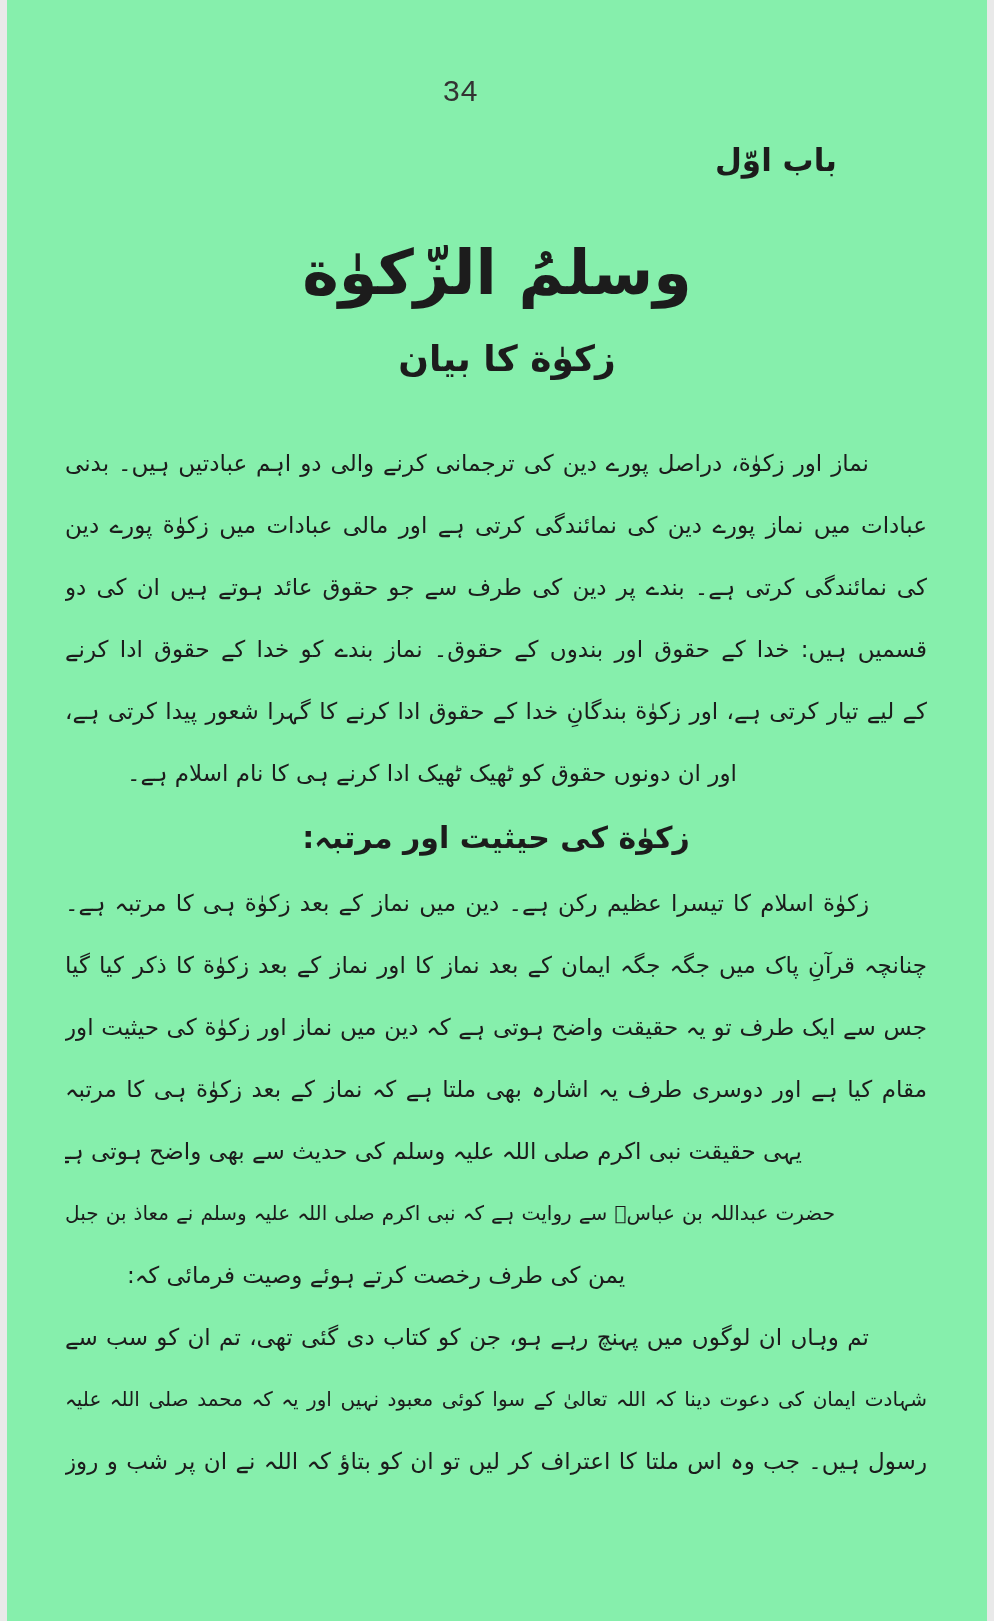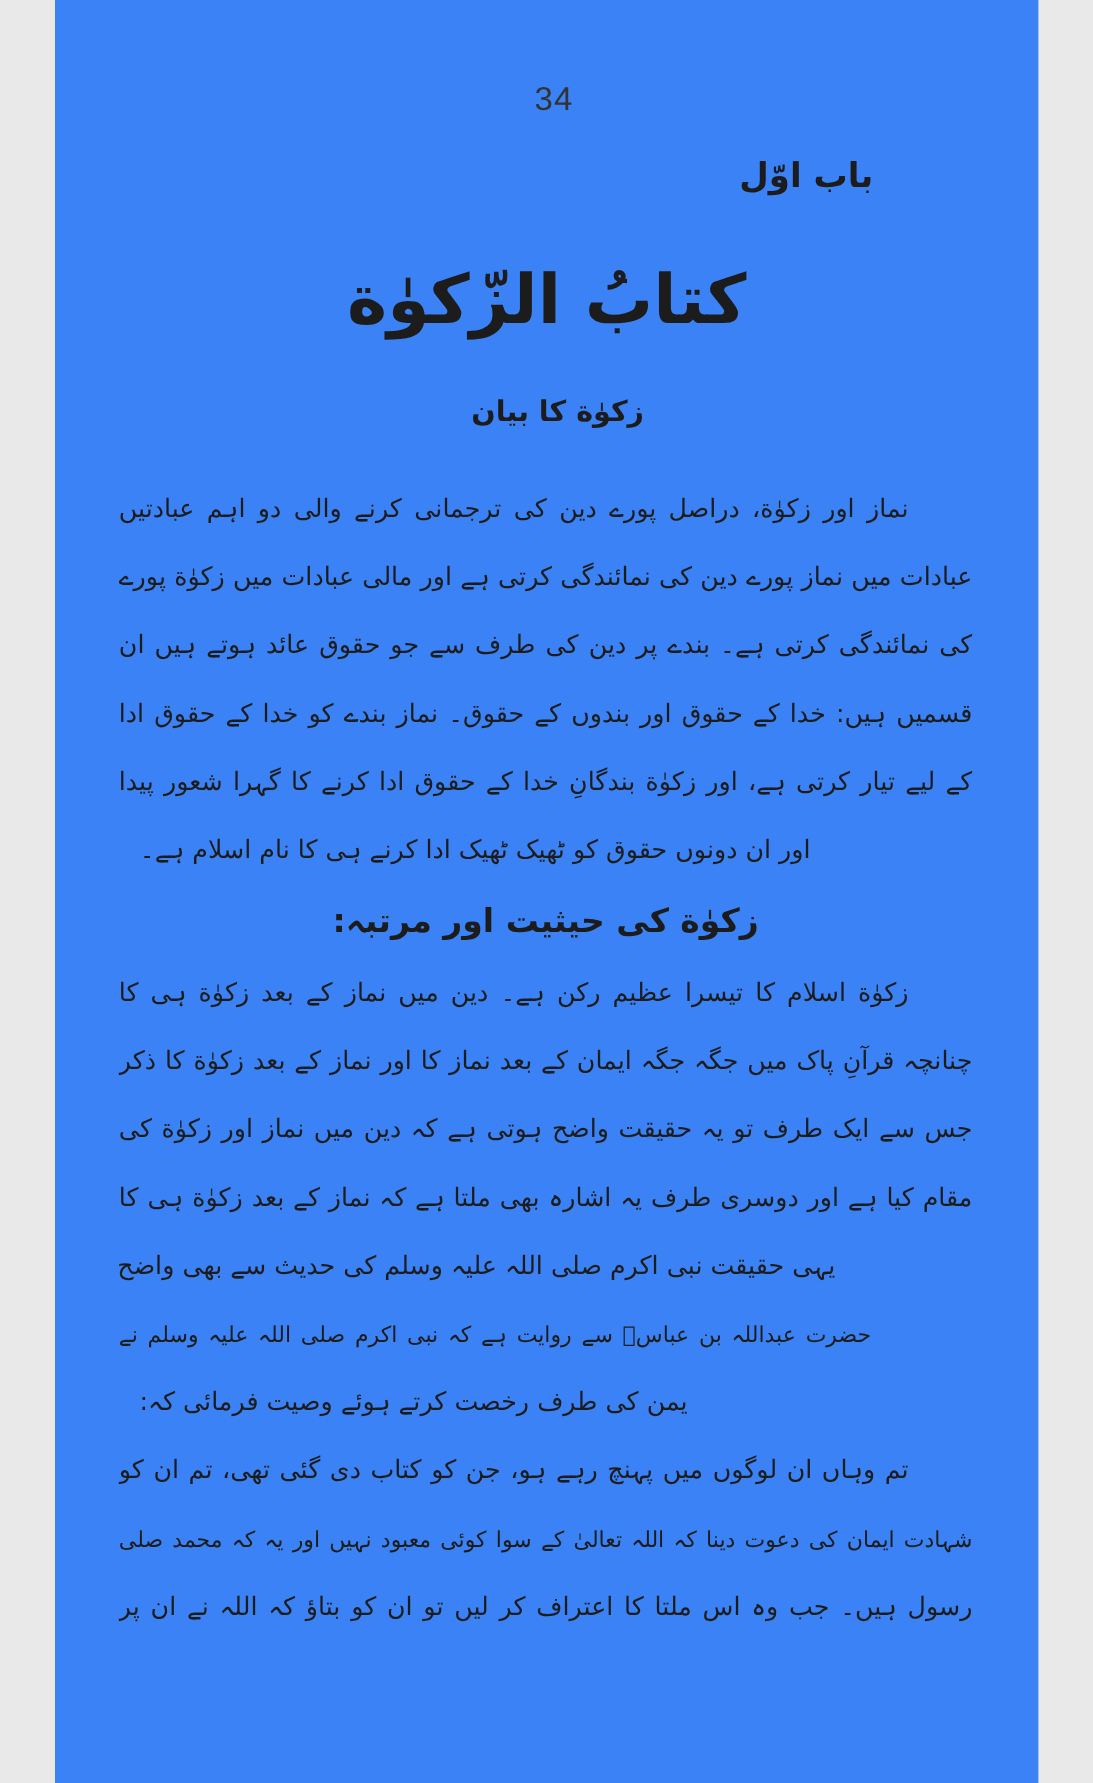--- a/index.html
+++ b/index.html
@@ -1,20 +1,20 @@
 <!DOCTYPE html>
 <html lang="ur"><head>
 <meta charset="utf-8">
 <style>
   html,body { margin:0; padding:0; background:#e9e9e9; }
   .page {
     position:relative;
-    width:894px; height:1621px;
+    width:980px; height:1621px;
     margin:0 auto;
-    background:#3b82f6;
+    background:#86efac;
     color:#1c1c1c;
     font-family:"DejaVu Sans","DejaVu Serif",sans-serif;
     direction:rtl;
     overflow:hidden;
   }
   .page-number {
     position:absolute; top:74px; left:436px;
     font-size:30px; letter-spacing:1px;
     color:#333; direction:ltr;
     font-family:"Liberation Sans","DejaVu Sans",sans-serif;
@@ -23,23 +23,23 @@
     position:absolute; top:142px; right:150px;
     font-size:31px; font-weight:bold;
   }
   .title {
     position:absolute; top:218px; left:0; right:0;
     text-align:center;
     font-size:62px; font-weight:bold;
     line-height:110px;
   }
   .subtitle {
-    position:absolute; top:344px; left:0; right:0;
+    position:absolute; top:328px; left:0; right:0;
     text-align:center;
-    font-size:26px; font-weight:bold;
+    font-size:36px; font-weight:bold;
     line-height:62px;
     margin-left:20px;
   }
   .body {
     position:absolute; top:432px; right:60px; left:58px;
   }
   .line {
     height:62px; line-height:62px;
     font-size:23px;
     overflow:hidden;
@@ -61,21 +61,21 @@
 </style>
 </head>
 <body>
 
 <div class="page">
 
   <div class="page-number">34</div>
 
   <div class="chapter">باب اوّل</div>
 
-  <div class="title">کتابُ الزّکوٰة</div>
+  <div class="title">وسلمُ الزّکوٰة</div>
 
   <div class="subtitle">زکوٰة کا بیان</div>
 
   <div class="body">
 
     <div class="para">
       <div class="line jf ind1">نماز اور زکوٰة، دراصل پورے دین کی ترجمانی کرنے والی دو اہم عبادتیں ہیں۔ بدنی</div>
       <div class="line jf">عبادات میں نماز پورے دین کی نمائندگی کرتی ہے اور مالی عبادات میں زکوٰة پورے دین</div>
       <div class="line jf">کی نمائندگی کرتی ہے۔ بندے پر دین کی طرف سے جو حقوق عائد ہوتے ہیں ان کی دو</div>
       <div class="line jf">قسمیں ہیں: خدا کے حقوق اور بندوں کے حقوق۔ نماز بندے کو خدا کے حقوق ادا کرنے</div>

